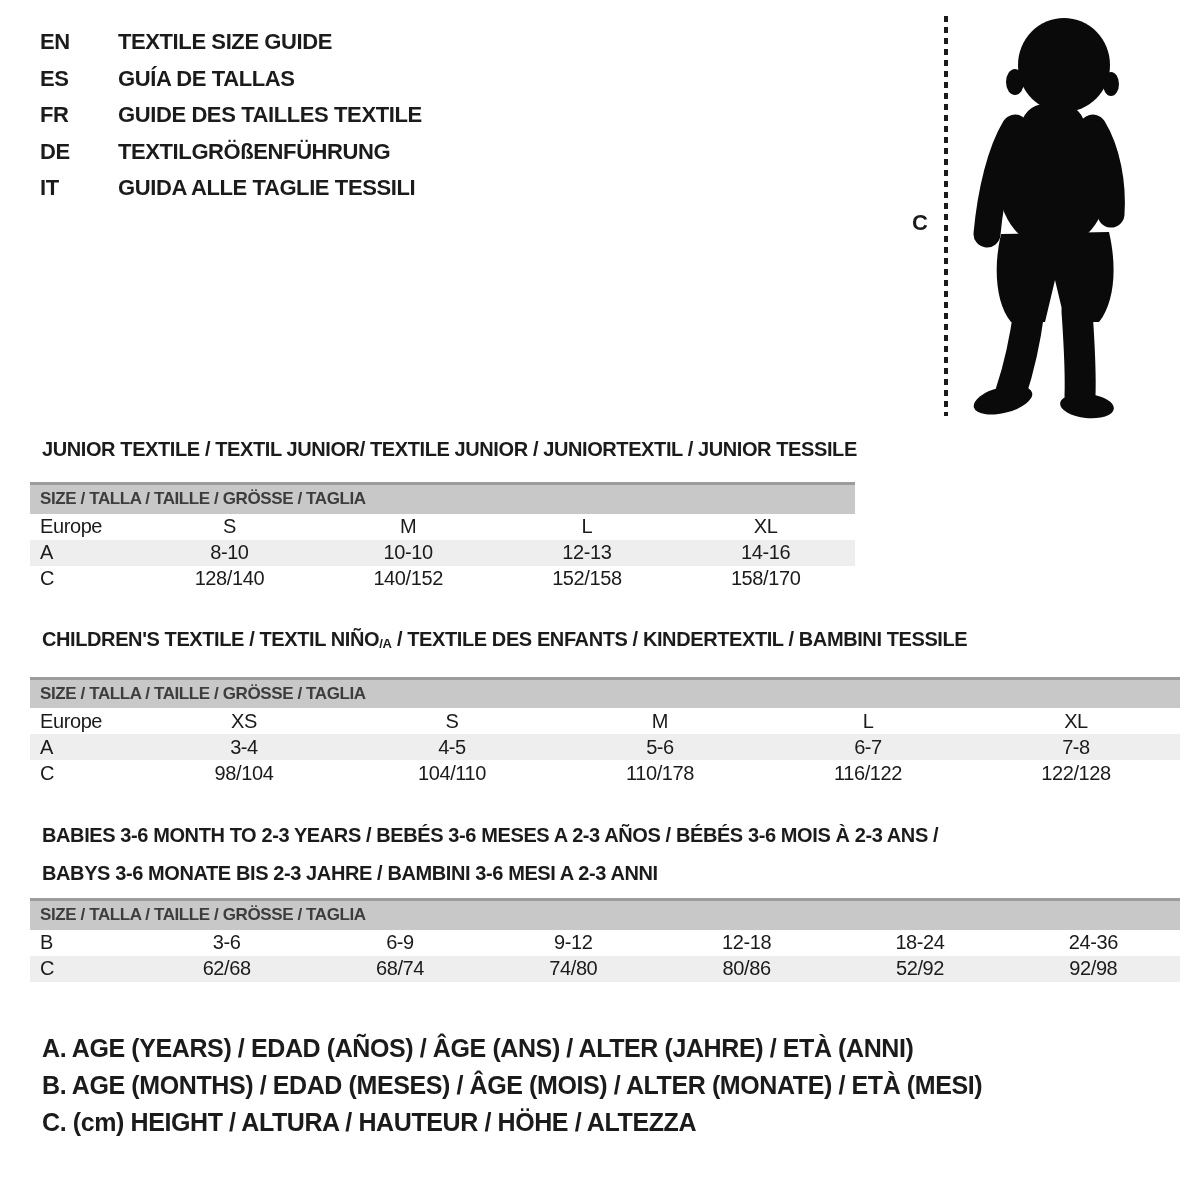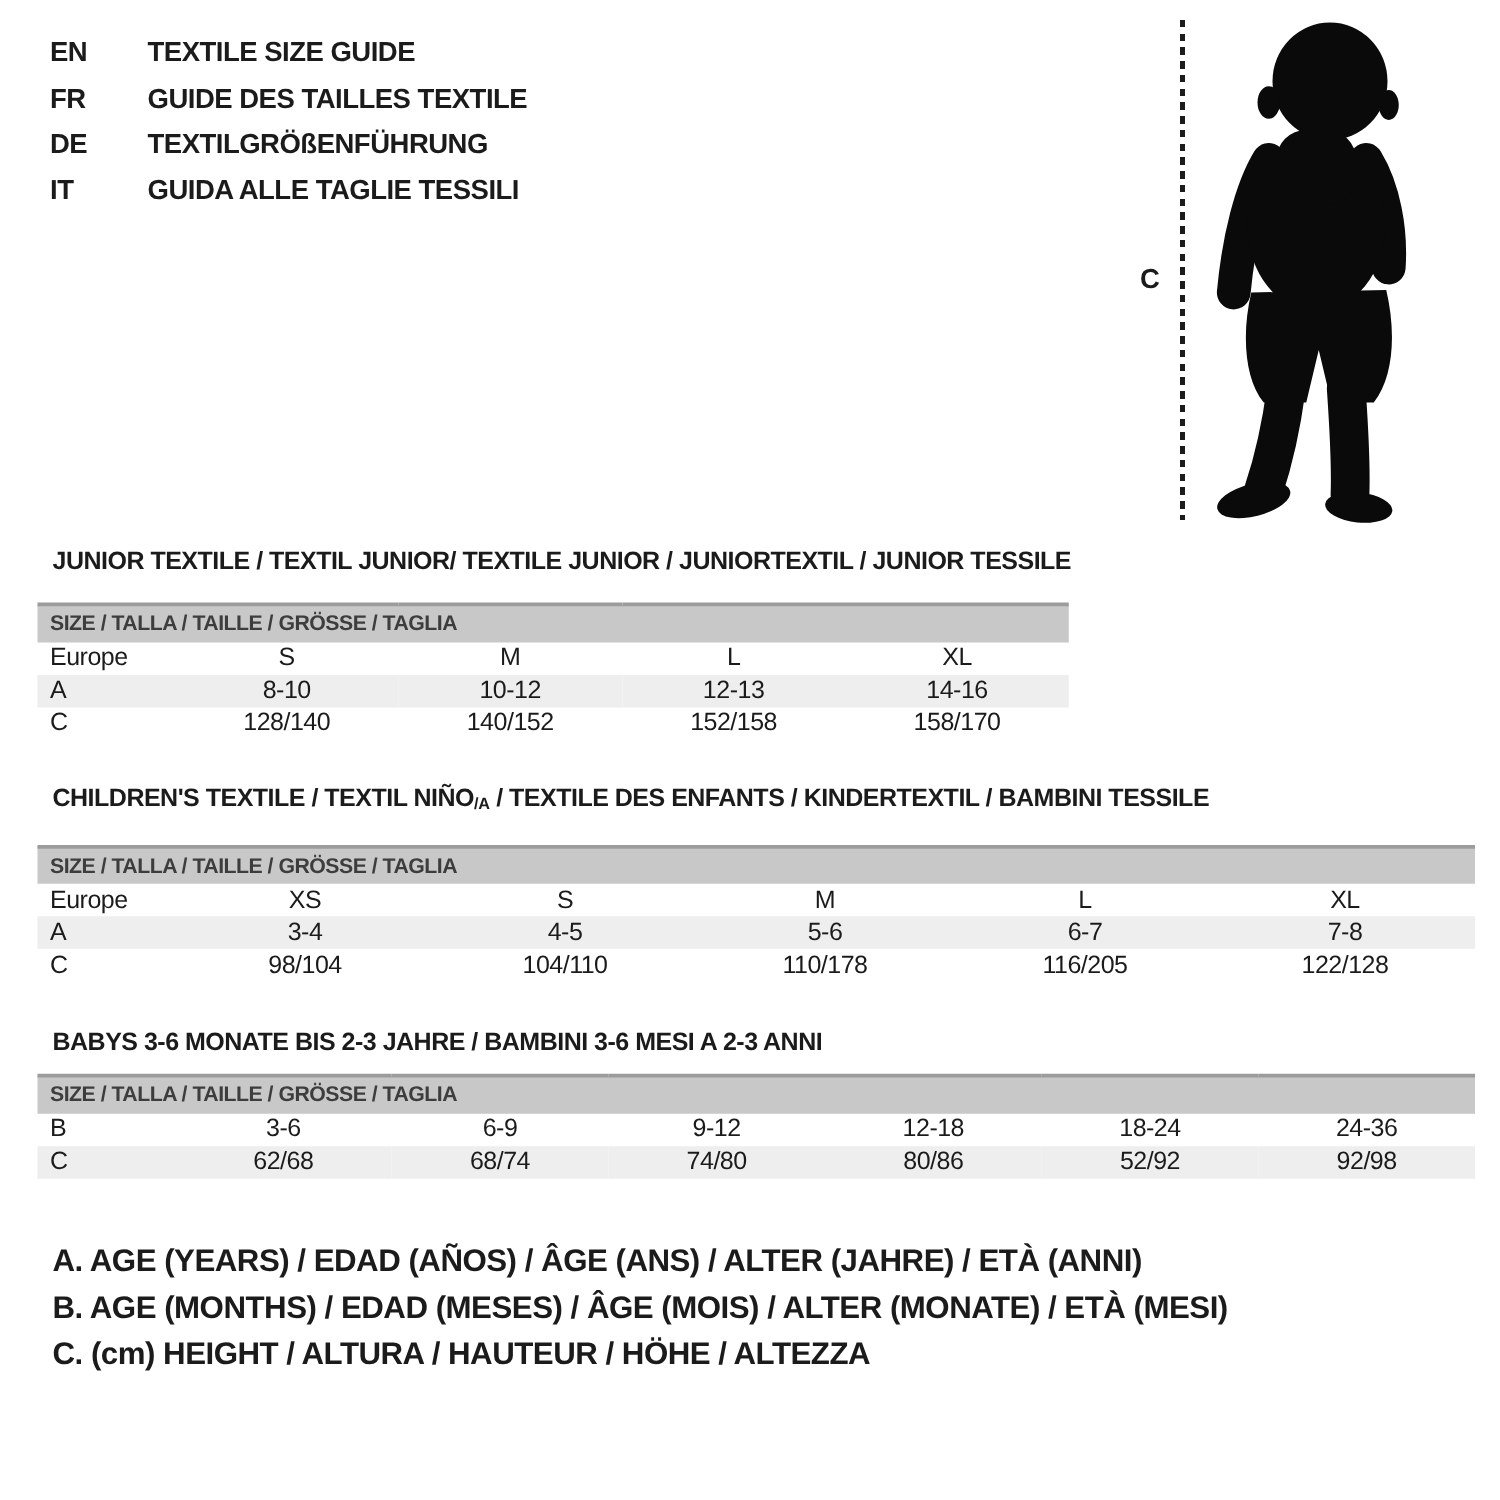--- a/index.html
+++ b/index.html
@@ -74,20 +74,24 @@
 
 <div class="page">
 
   <header class="top">
     <div class="languages">
       <div class="lang-row">
         <span class="lang-code">EN</span>
         <span class="lang-title">TEXTILE SIZE GUIDE</span>
       </div>
       <div class="lang-row">
+        <span class="lang-code">ES</span>
+        <span class="lang-title">GUÍA DE TALLAS</span>
+      </div>
+      <div class="lang-row">
         <span class="lang-code">FR</span>
         <span class="lang-title">GUIDE DES TAILLES TEXTILE</span>
       </div>
       <div class="lang-row">
         <span class="lang-code">DE</span>
         <span class="lang-title">TEXTILGRÖßENFÜHRUNG</span>
       </div>
       <div class="lang-row">
         <span class="lang-code">IT</span>
         <span class="lang-title">GUIDA ALLE TAGLIE TESSILI</span>
@@ -141,21 +145,21 @@
         <tr>
           <td class="lbl">Europe</td>
           <td>S</td>
           <td>M</td>
           <td>L</td>
           <td>XL</td>
         </tr>
         <tr class="alt">
           <td class="lbl">A</td>
           <td>8-10</td>
-          <td>10-12</td>
+          <td>10-10</td>
           <td>12-13</td>
           <td>14-16</td>
         </tr>
         <tr>
           <td class="lbl">C</td>
           <td>128/140</td>
           <td>140/152</td>
           <td>152/158</td>
           <td>158/170</td>
         </tr>
@@ -194,29 +198,30 @@
           <td>4-5</td>
           <td>5-6</td>
           <td>6-7</td>
           <td>7-8</td>
         </tr>
         <tr>
           <td class="lbl">C</td>
           <td>98/104</td>
           <td>104/110</td>
           <td>110/178</td>
-          <td>116/205</td>
+          <td>116/122</td>
           <td>122/128</td>
         </tr>
       </tbody>
     </table>
   </section>
 
   <section class="section">
     <h2 class="h-babies">
+      <span class="h-line">BABIES 3-6 MONTH TO 2-3 YEARS / BEBÉS 3-6 MESES A 2-3 AÑOS / BÉBÉS 3-6 MOIS À 2-3 ANS /</span>
       <span class="h-line">BABYS 3-6 MONATE BIS 2-3 JAHRE / BAMBINI 3-6 MESI A 2-3 ANNI</span>
     </h2>
     <table class="size-table w-wide">
       <colgroup>
           <col class="col-label">
           <col>
           <col>
           <col>
           <col>
           <col>

